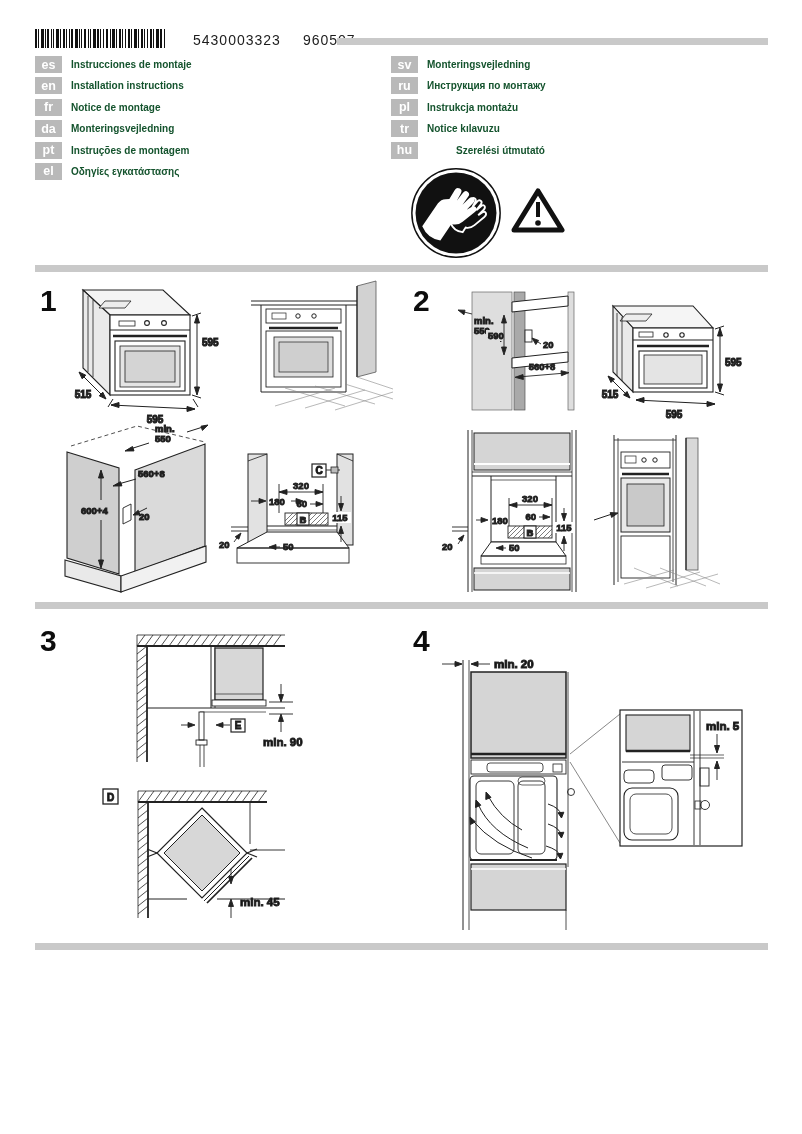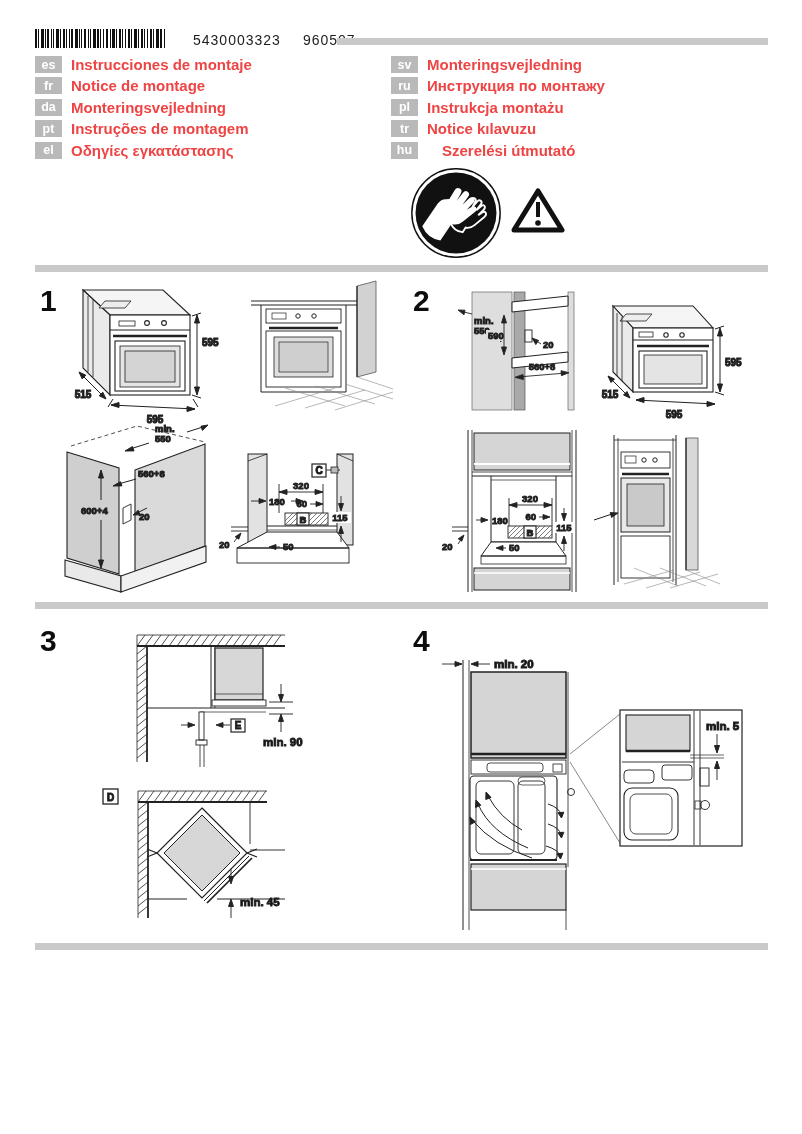--- a/index.html
+++ b/index.html
@@ -5,22 +5,22 @@
   *{margin:0;padding:0;box-sizing:border-box}
   html,body{background:#ffffff}
   body{width:802px;height:1134px;position:relative;font-family:"Liberation Sans",sans-serif;color:#111;overflow:hidden}
   .abs{position:absolute}
   .codes{font-size:14px;color:#1c1c1c;letter-spacing:1px}
   .codes span{margin-right:22px}
   .gbar{position:absolute;background:#c9c9c9;height:7px}
   .lang-col{position:absolute;display:flex;flex-direction:column;gap:4.4px}
   .lang-row{display:flex;align-items:center;height:17px}
   .badge{width:27px;height:17px;background:#b9b9b9;color:#fff;font-weight:bold;font-size:12.5px;display:flex;align-items:center;justify-content:center;margin-right:9px;flex:0 0 27px}
-  .lang-title{font-weight:bold;font-size:15px;color:#ef4444;white-space:nowrap}
-  .indent .lang-title{margin-left:15px}
+  .lang-title{font-weight:bold;font-size:10px;color:#14532d;white-space:nowrap}
+  .indent .lang-title{margin-left:29px}
   .secnum{position:absolute;font-size:30px;font-weight:bold;color:#0d0d0d}
   svg text{font-family:"Liberation Sans",sans-serif;font-weight:bold;fill:#0d0d0d;font-size:10px}
   svg text.dim-sm{font-size:9.5px}
   svg text.dim-lg{font-size:11.5px}
 </style>
 </head>
 <body>
 
 <svg class="abs" style="left:35px;top:29px" width="132" height="19" viewBox="0 0 132 19">
   <g fill="#111">
@@ -72,20 +72,24 @@
   <span>5430003323</span><span>960507</span>
 </div>
 <div class="gbar" style="left:337px;top:38px;width:431px"></div>
 
 <div class="lang-col" style="left:35px;top:56px">
   <div class="lang-row">
       <span class="badge">es</span>
       <span class="lang-title">Instrucciones de montaje</span>
     </div>
   <div class="lang-row">
+      <span class="badge">en</span>
+      <span class="lang-title">Installation instructions</span>
+    </div>
+  <div class="lang-row">
       <span class="badge">fr</span>
       <span class="lang-title">Notice de montage</span>
     </div>
   <div class="lang-row">
       <span class="badge">da</span>
       <span class="lang-title">Monteringsvejledning</span>
     </div>
   <div class="lang-row">
       <span class="badge">pt</span>
       <span class="lang-title">Instruções de montagem</span>

